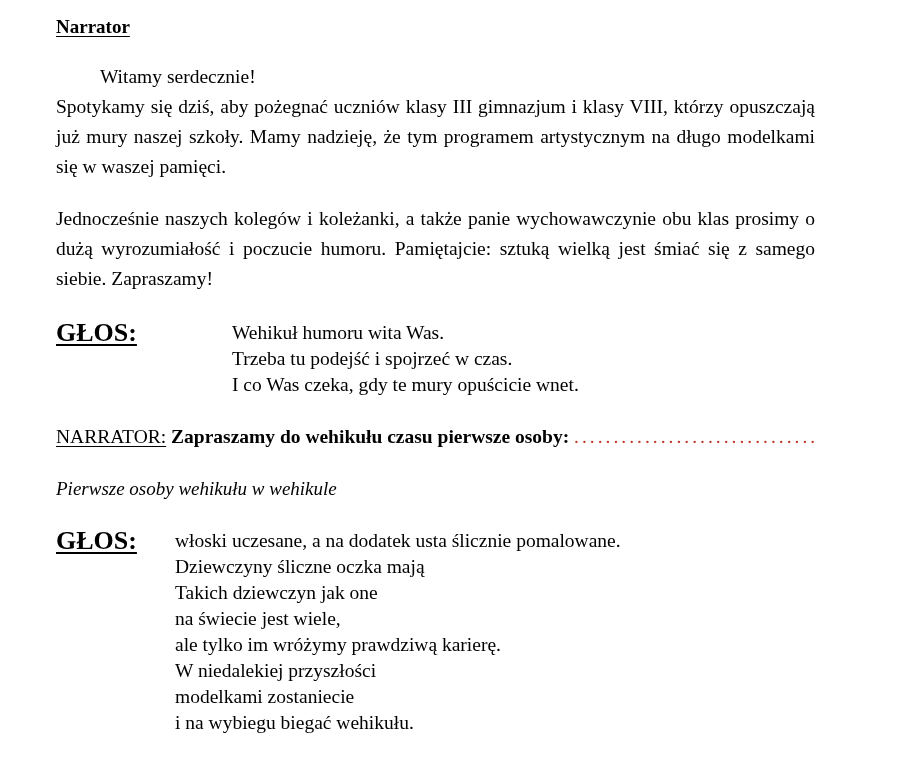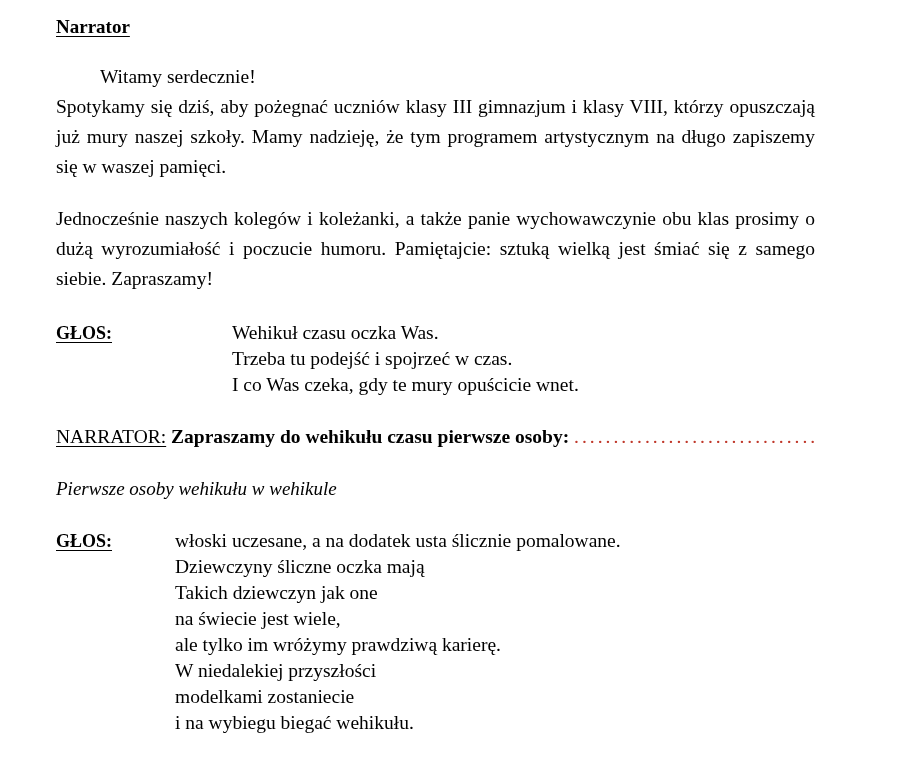--- a/index.html
+++ b/index.html
@@ -54,21 +54,21 @@
 
   
   .speech {
     position: relative;
     min-height: 10px;
   }
   .speech-label {
     position: absolute;
     left: 0;
     top: 0;
-    font-size: 18px;
+    font-size: 26px;
     font-weight: bold;
     line-height: 26px;
     text-decoration: underline;
     text-underline-offset: 3px;
     white-space: nowrap;
   }
   .verse {
     font-size: 19.5px;
     line-height: 26px;
     white-space: pre;
@@ -108,31 +108,31 @@
 <body>
 
 <div class="page">
 
   <h1 class="doc-heading"><span class="u">Narrator</span></h1>
 
   <div class="spacer-md"></div>
 
   <p class="para nojustify">Witamy serdecznie!</p>
 
-  <p class="para">Spotykamy się dziś, aby pożegnać uczniów klasy III gimnazjum i klasy VIII, którzy opuszczają już mury naszej szkoły. Mamy nadzieję, że tym programem artystycznym na długo zapiszemy się w waszej pamięci.</p>
+  <p class="para">Spotykamy się dziś, aby pożegnać uczniów klasy III gimnazjum i klasy VIII, którzy opuszczają już mury naszej szkoły. Mamy nadzieję, że tym programem artystycznym na długo modelkami się w waszej pamięci.</p>
 
   <div class="spacer-md"></div>
 
   <p class="para">Jednocześnie naszych kolegów i koleżanki, a także panie wychowawczynie obu klas prosimy o dużą wyrozumiałość i poczucie humoru. Pamiętajcie: sztuką wielką jest śmiać się z samego siebie. Zapraszamy!</p>
 
   <div class="spacer-lg"></div>
 
   <div class="speech">
     <span class="speech-label">GŁOS:</span>
-    <div class="verse verse-a">Wehikuł czasu oczka Was.</div>
+    <div class="verse verse-a">Wehikuł humoru wita Was.</div>
     <div class="verse verse-a">Trzeba tu podejść i spojrzeć w czas.</div>
     <div class="verse verse-a">I co Was czeka, gdy te mury opuścicie wnet.</div>
   </div>
 
   <div class="spacer-lg"></div>
 
   <div class="narrator-line"><span class="label">NARRATOR:</span> <span class="said">Zapraszamy do wehikułu czasu pierwsze osoby:</span> <span class="leader" id="leader-dots" style="color: rgb(192, 57, 43);">...............................</span></div>
 
   <div class="spacer-lg"></div>
 

